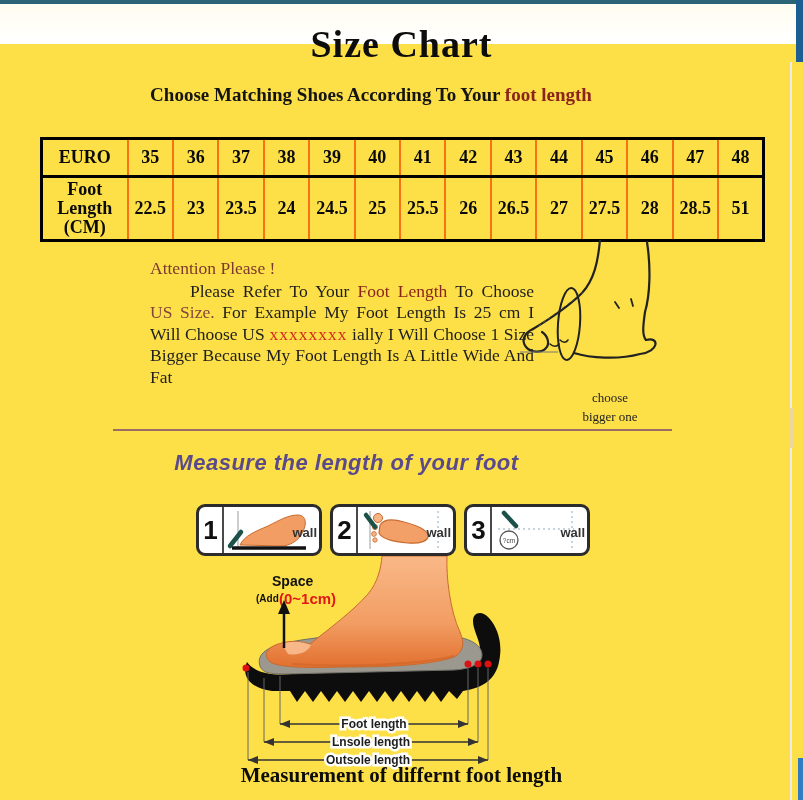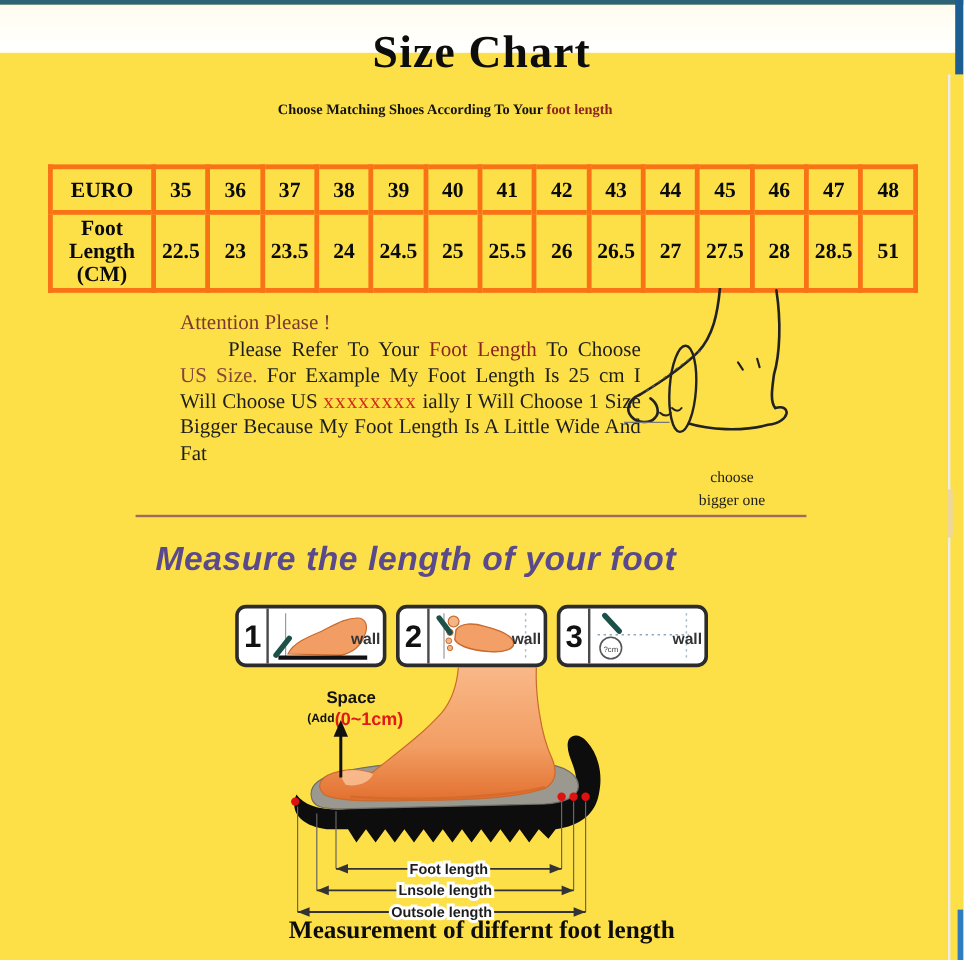--- a/index.html
+++ b/index.html
@@ -12,26 +12,26 @@
   .creamband { position:absolute; left:0; top:4px; width:803px; height:40px;
     background:linear-gradient(#fffdf0, #ffffff); }
   .right-blue-top { position:absolute; right:0; top:0; width:7px; height:62px; background:#1d5e92; }
   .right-edge-line { position:absolute; right:11px; top:62px; width:2px; height:738px; background:#ececec; }
   .right-yellow { position:absolute; right:9px; top:408px; width:4px; height:40px; background:#edd79a; }
   .right-blue-bottom { position:absolute; right:0; top:758px; width:5px; height:42px; background:#2f7cc0; }
 
   .title { position:absolute; left:0; top:22px; width:803px; text-align:center;
     font-size:38px; font-weight:bold; color:#0d0d0d; letter-spacing:1px; }
   .subtitle { position:absolute; left:0; top:84px; width:742px; text-align:center;
-    font-size:12px; font-weight:bold; color:#141414; }
+    font-size:19px; font-weight:bold; color:#141414; }
   .subtitle .hl { color:#8b241d; }
 
   table.sizes { position:absolute; left:40px; top:137px; width:725px;
     border-collapse:collapse; border:3px solid #000; table-layout:fixed; }
-  table.sizes td { border:4px solid #f97316; text-align:center; vertical-align:middle;
+  table.sizes td { border:2px solid #f97316; text-align:center; vertical-align:middle;
     font-weight:bold; font-size:18px; color:#0a0a0a; }
   table.sizes tr:first-child td { height:38px; border-bottom:3px solid #000; }
   table.sizes tr:last-child td { height:56px; }
   td.rowhead { width:86px; font-size:17px; line-height:1.05; padding:2px 10px; }
 
   .attention { position:absolute; left:150px; top:258px; width:384px;
     font-size:17.5px; line-height:21.5px; color:#1e1e1e; }
   .attn-head { color:#7c392f; margin-bottom:1px; }
   .attn-body { text-align:justify; text-indent:40px; }
   .red { color:#8b241d; }
@@ -39,21 +39,21 @@
   .redx { color:#d32a1e; letter-spacing:1px; }
 
   .foot-sketch { position:absolute; left:520px; top:240px; }
   .sketch-caption { position:absolute; left:545px; top:388px; width:130px; text-align:center;
     font-size:13px; line-height:19px; color:#222; }
 
   .rule { position:absolute; left:113px; top:429px; width:559px; height:2px; background:#9c6b64; }
 
   .measure-head { position:absolute; left:0; top:450px; width:693px; text-align:center;
     font-family:"Liberation Sans", sans-serif; font-style:italic; font-weight:bold;
-    font-size:28px; color:#5a4a8c; letter-spacing:0.5px; }
+    font-size:22px; color:#5a4a8c; letter-spacing:0.5px; }
 
   .steps { position:absolute; left:196px; top:504px; display:flex; gap:8px; }
   .panel { position:relative; width:126px; height:52px; border:3px solid #2c2c2c;
     border-radius:9px; background:#fff; display:flex; align-items:stretch; }
   .panel-num { width:26px; display:flex; align-items:center; justify-content:center;
     border-right:2px solid #4a4a4a; font-family:"Liberation Sans", sans-serif;
     font-weight:bold; font-size:26px; color:#111; }
   .panel-art { flex:1; position:relative; }
   .wall-label { position:absolute; right:2px; top:18px;
     font-family:"Liberation Sans", sans-serif; font-weight:bold; font-size:13px; color:#333; }

